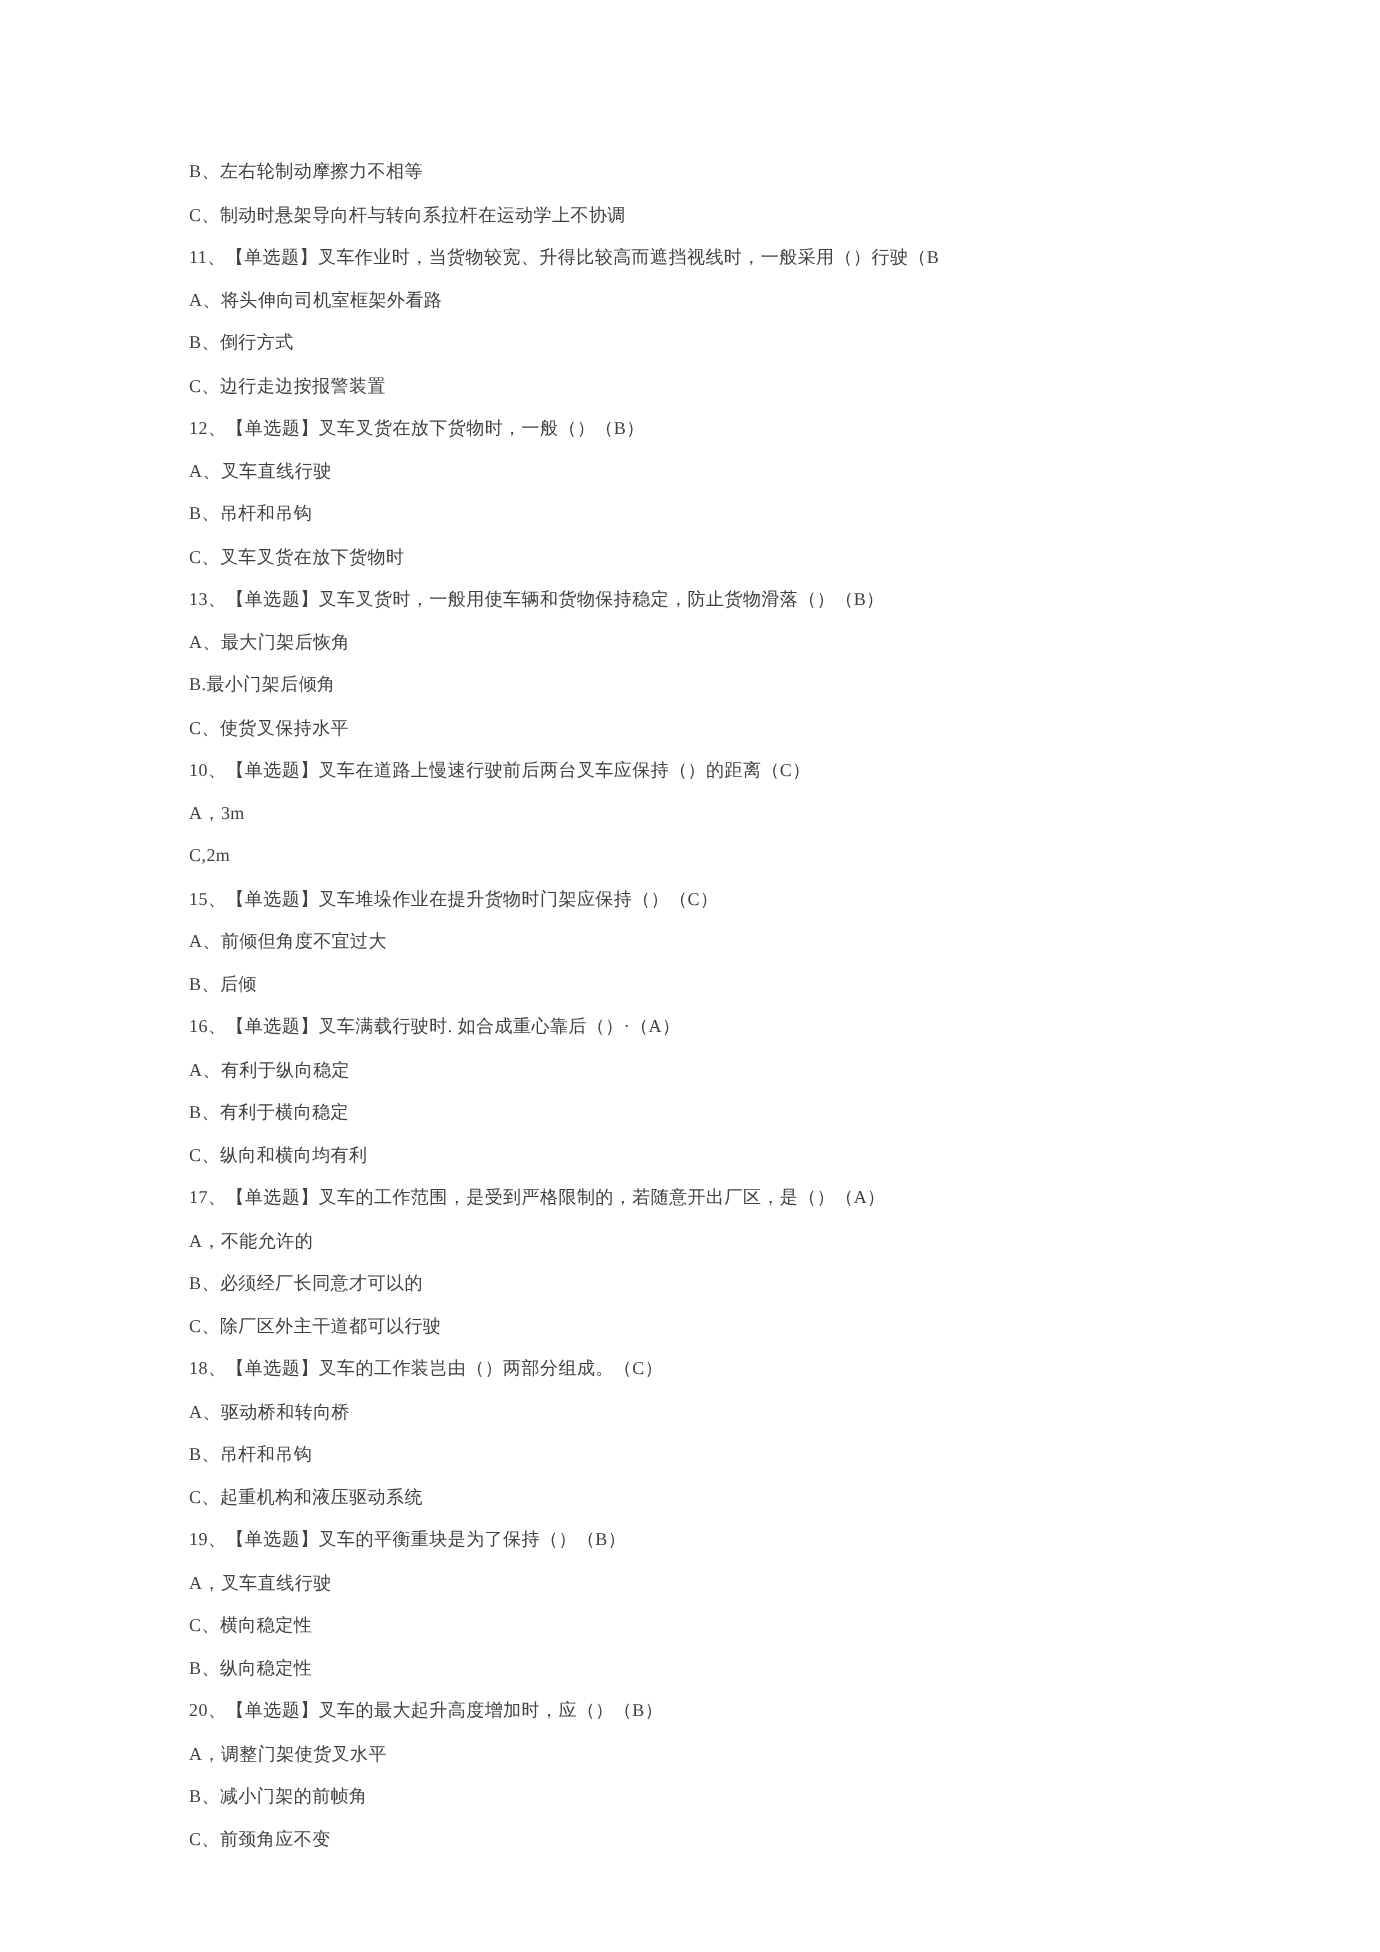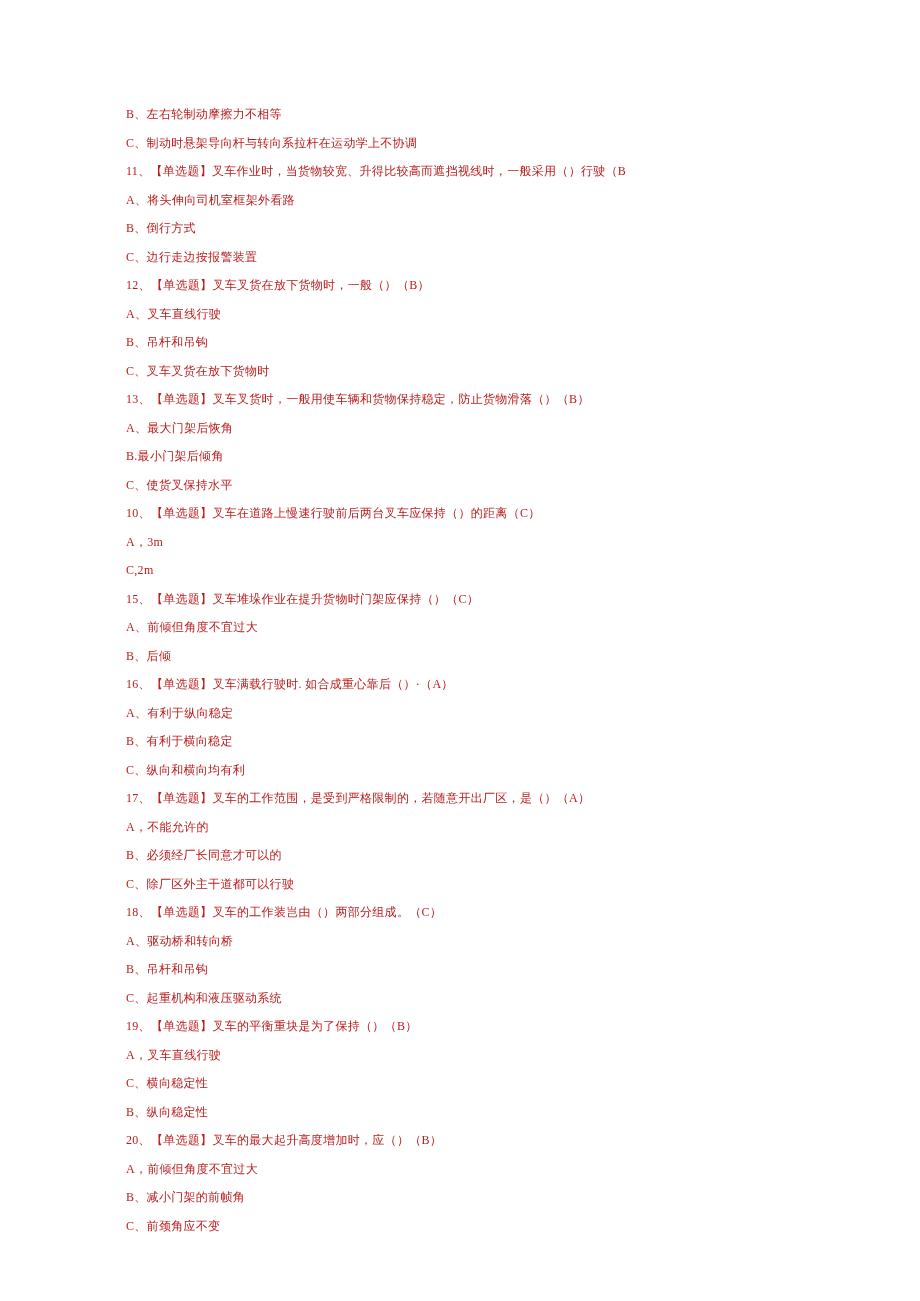--- a/index.html
+++ b/index.html
@@ -10,21 +10,21 @@
     body {
       background: #ffffff;
       font-family: "SimSun", "宋体", serif;
       width: 920px;
       min-height: 1301px;
       padding: 108px 126px 60px 126px;
     }
     .line {
       font-size: 12px;
       line-height: 1;
-      color: #b91c1c;
+      color: #404040;
       margin-bottom: 16.5px;
       letter-spacing: 0.3px;
     }
   </style>
 </head>
 <body>
 
 <div>
   <p class="line">B、左右轮制动摩擦力不相等</p>
   <p class="line">C、制动时悬架导向杆与转向系拉杆在运动学上不协调</p>
@@ -56,17 +56,17 @@
   <p class="line">C、除厂区外主干道都可以行驶</p>
   <p class="line">18、【单选题】叉车的工作装岂由（）两部分组成。（C）</p>
   <p class="line">A、驱动桥和转向桥</p>
   <p class="line">B、吊杆和吊钩</p>
   <p class="line">C、起重机构和液压驱动系统</p>
   <p class="line">19、【单选题】叉车的平衡重块是为了保持（）（B）</p>
   <p class="line">A，叉车直线行驶</p>
   <p class="line">C、横向稳定性</p>
   <p class="line">B、纵向稳定性</p>
   <p class="line">20、【单选题】叉车的最大起升高度增加时，应（）（B）</p>
-  <p class="line">A，前倾但角度不宜过大</p>
+  <p class="line">A，调整门架使货叉水平</p>
   <p class="line">B、减小门架的前帧角</p>
   <p class="line">C、前颈角应不变</p>
 
 </div>
 
 </body></html>

